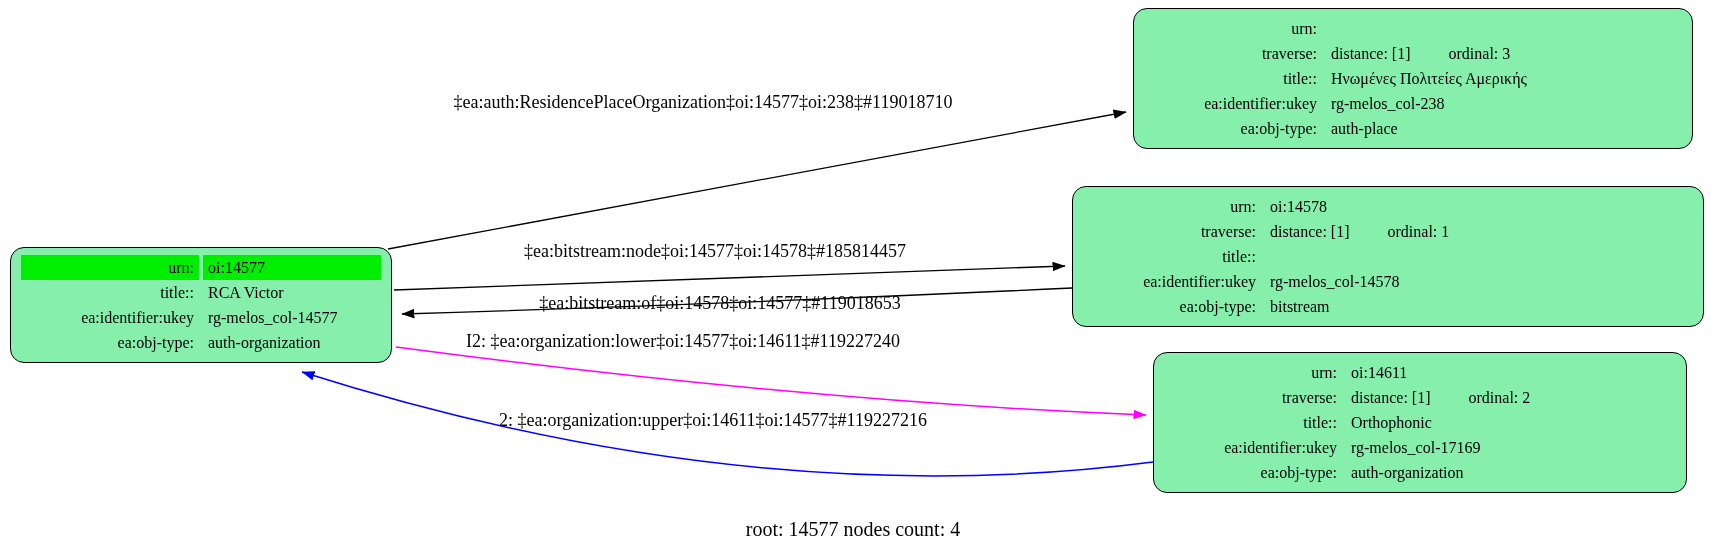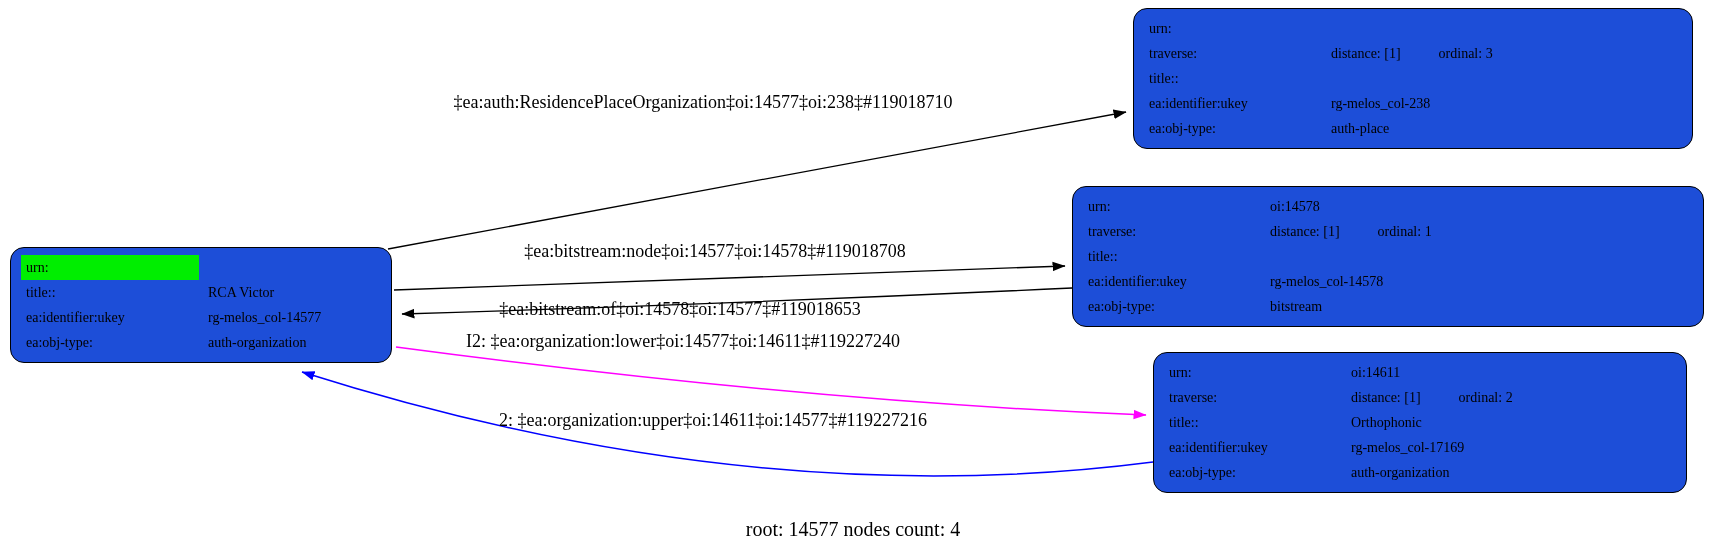--- a/index.html
+++ b/index.html
@@ -4,25 +4,25 @@
 <style>
   html,body{margin:0;padding:0;}
   body{
     width:1711px;height:553px;position:relative;overflow:hidden;
     background:var(--background,#fff);
     font-family:"Liberation Serif","DejaVu Serif",serif;
     color:#000;
   }
   svg.edges{position:absolute;left:0;top:0;z-index:1;}
   .node{
-    position:absolute;z-index:2;background:#1d4ed8;
+    position:absolute;z-index:2;background:#86efac;
     border:1.4px solid var(--node-border,#000);
     border-radius:14px;
     padding:7px 10px;box-sizing:border-box;
-    font-size:14px;line-height:25px;
+    font-size:16px;line-height:25px;text-align:right;
   }
   .row{display:flex;align-items:baseline;}
   .cell{padding:0 5px;white-space:nowrap;}
   .key{width:168px;flex:0 0 168px;margin-right:4px;}
   .val{flex:1 1 auto;display:flex;}
   .val2{margin-left:38px;}
   .hl{background:var(--highlight,#00ee00);}
   .edge-label{
     position:absolute;z-index:3;transform:translateX(-50%);
     white-space:nowrap;font-size:18px;line-height:22px;
@@ -51,20 +51,21 @@
   <path d="M388,249 L1126,112" fill="none" stroke-width="1.3" marker-end="url(#arrow-black)" stroke="#000000"></path>
   <path d="M394,290 L1065,266" fill="none" stroke-width="1.3" marker-end="url(#arrow-black)" stroke="#000000"></path>
   <path d="M1072,288 Q730,304 402,314" fill="none" stroke-width="1.3" marker-end="url(#arrow-black)" stroke="#000000"></path>
   <path d="M396,347 Q810,402 1146,415" fill="none" stroke-width="1.5" marker-end="url(#arrow-magenta)" stroke="#ff00ff"></path>
   <path d="M1153,462 Q750,514 302,372" fill="none" stroke-width="1.5" marker-end="url(#arrow-blue)" stroke="#0000ff"></path>
 </svg>
 
 <div class="node" style="left:10px;top:247px;width:382px;">
   <div class="row">
     <span class="cell key hl">urn:</span>
+    <span class="cell val hl">oi:14577</span>
   </div>
   <div class="row">
     <span class="cell key">title::</span>
     <span class="cell val">RCA Victor</span>
   </div>
   <div class="row">
     <span class="cell key">ea:identifier:ukey</span>
     <span class="cell val">rg-melos_col-14577</span>
   </div>
   <div class="row">
@@ -79,20 +80,21 @@
   </div>
   <div class="row">
     <span class="cell key">traverse:</span>
     <span class="cell val">
       <span>distance: [1]</span>
       <span class="val2">ordinal: 3</span>
     </span>
   </div>
   <div class="row">
     <span class="cell key">title::</span>
+    <span class="cell val">Ηνωμένες Πολιτείες Αμερικής</span>
   </div>
   <div class="row">
     <span class="cell key">ea:identifier:ukey</span>
     <span class="cell val">rg-melos_col-238</span>
   </div>
   <div class="row">
     <span class="cell key">ea:obj-type:</span>
     <span class="cell val">auth-place</span>
   </div>
 </div>
@@ -142,18 +144,18 @@
     <span class="cell key">ea:identifier:ukey</span>
     <span class="cell val">rg-melos_col-17169</span>
   </div>
   <div class="row">
     <span class="cell key">ea:obj-type:</span>
     <span class="cell val">auth-organization</span>
   </div>
 </div>
 
 <div class="edge-label" style="left:703px;top:91px;">‡ea:auth:ResidencePlaceOrganization‡oi:14577‡oi:238‡#119018710</div>
-<div class="edge-label" style="left:715px;top:240px;">‡ea:bitstream:node‡oi:14577‡oi:14578‡#119018708</div>
-<div class="edge-label" style="left:680px;top:292px;margin-top:6px;">‡ea:bitstream:of‡oi:14578‡oi:14577‡#119018653</div>
+<div class="edge-label" style="left:715px;top:240px;">‡ea:bitstream:node‡oi:14577‡oi:14578‡#185814457</div>
+<div class="edge-label" style="left:720px;top:292px;">‡ea:bitstream:of‡oi:14578‡oi:14577‡#119018653</div>
 <div class="edge-label" style="left:683px;top:330px;">I2: ‡ea:organization:lower‡oi:14577‡oi:14611‡#119227240</div>
 <div class="edge-label" style="left:713px;top:409px;">2: ‡ea:organization:upper‡oi:14611‡oi:14577‡#119227216</div>
 
 <div class="caption" style="left:853px;top:518px;">root: 14577 nodes count: 4</div>
 
 </body></html>

